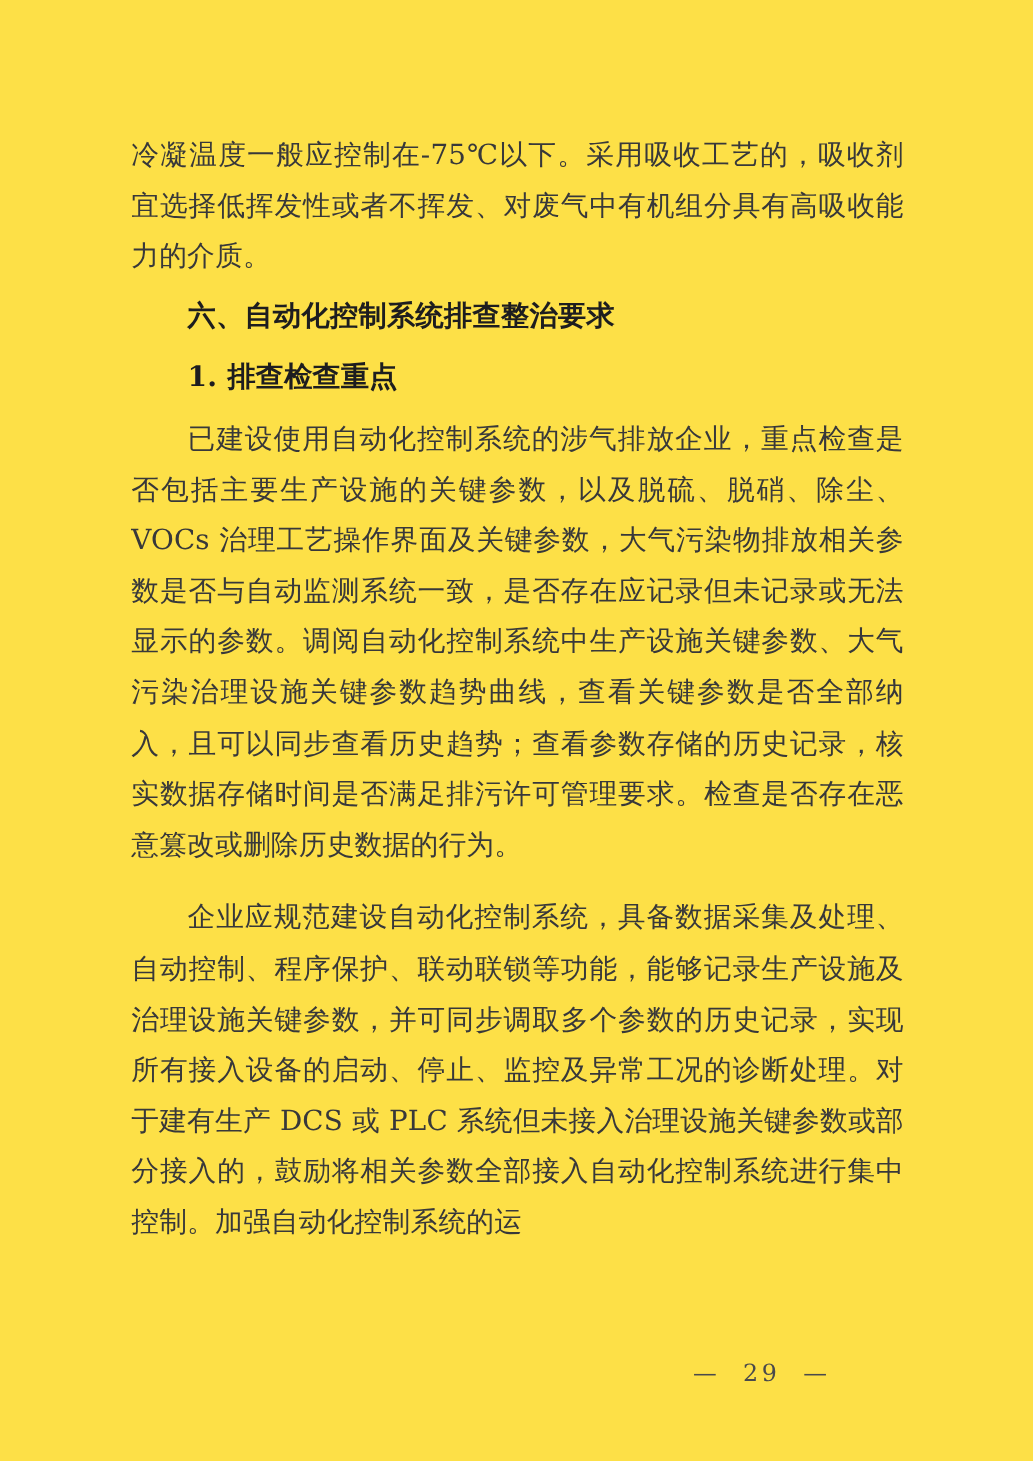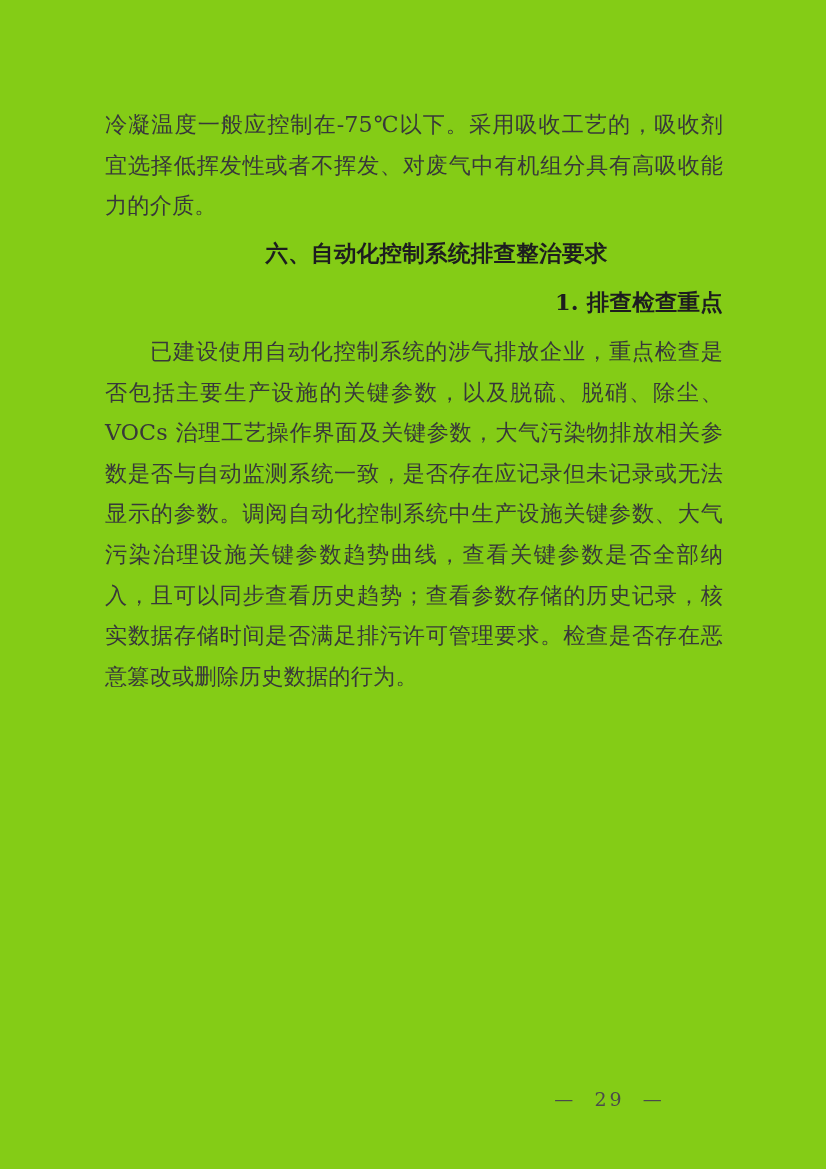--- a/index.html
+++ b/index.html
@@ -7,21 +7,21 @@
     margin: 0;
     padding: 0;
     background: #ffffff;
   }
 
   .page {
     position: relative;
     width: 826px;
     height: 1169px;
     margin: 0 auto;
-    background: #84cc16;
+    background: #fde047;
     overflow: hidden;
     
     box-shadow: inset 0 0 0 0 #fff;
   }
 
   .content {
     position: absolute;
     left: 105px;
     top: 104px;
     width: 618px;
@@ -39,41 +39,39 @@
     letter-spacing: 0.15px;
     -webkit-font-smoothing: antialiased;
   }
 
   .para.indent {
     text-indent: 45px;
   }
 
   
   .heading-section {
-    font-family: Liberation Serif, serif;
+    font-family: Liberation Mono, monospace;
     font-size: 22.5px;
     line-height: 40.6px;
     font-weight: bold;
     color: #1d1d1f;
     margin: 0;
     text-indent: 45px;
     letter-spacing: 0.3px;
-    text-align: center;
   }
 
   .heading-sub {
     font-family: "DejaVu Serif", "Liberation Serif", serif;
     font-size: 22.5px;
     line-height: 40.6px;
     font-weight: bold;
     color: #1d1d1f;
     margin: 0;
     text-indent: 45px;
     letter-spacing: 0.2px;
-    text-align: right;
   }
 
   
   .gap-sm { height: 8px; }
   .gap-md { height: 10px; }
 
   
   .footer {
     position: absolute;
     left: 0;
@@ -113,20 +111,21 @@
 
     <div class="gap-sm"></div>
 
     <p class="para indent">已建设使用自动化控制系统的涉气排放企业，重点检查是否包括主要生产设施的关键参数，以及脱硫、脱硝、除尘、VOCs 治理工艺操作界面及关键参数，大气污染物排放相关参数是否与自动监测系统一致，是否存在应记录但未记录或无法显示的参数。调阅自动化控制系统中生产设施关键参数、大气污染治理设施关键参数趋势曲线，查看关键参数是否全部纳入，且可以同步查看历史趋势；查看参数存储的历史记录，核实数据存储时间是否满足排污许可管理要求。检查是否存在恶意篡改或删除历史数据的行为。</p>
 
     <div class="gap-md"></div>
 
 
     <div class="gap-sm"></div>
 
+    <p class="para indent">企业应规范建设自动化控制系统，具备数据采集及处理、自动控制、程序保护、联动联锁等功能，能够记录生产设施及治理设施关键参数，并可同步调取多个参数的历史记录，实现所有接入设备的启动、停止、监控及异常工况的诊断处理。对于建有生产 DCS 或 PLC 系统但未接入治理设施关键参数或部分接入的，鼓励将相关参数全部接入自动化控制系统进行集中控制。加强自动化控制系统的运</p>
 
   </div>
 
   <div class="footer">
     <span class="folio">—  29  —</span>
   </div>
 
 </div>
 
 </body></html>

